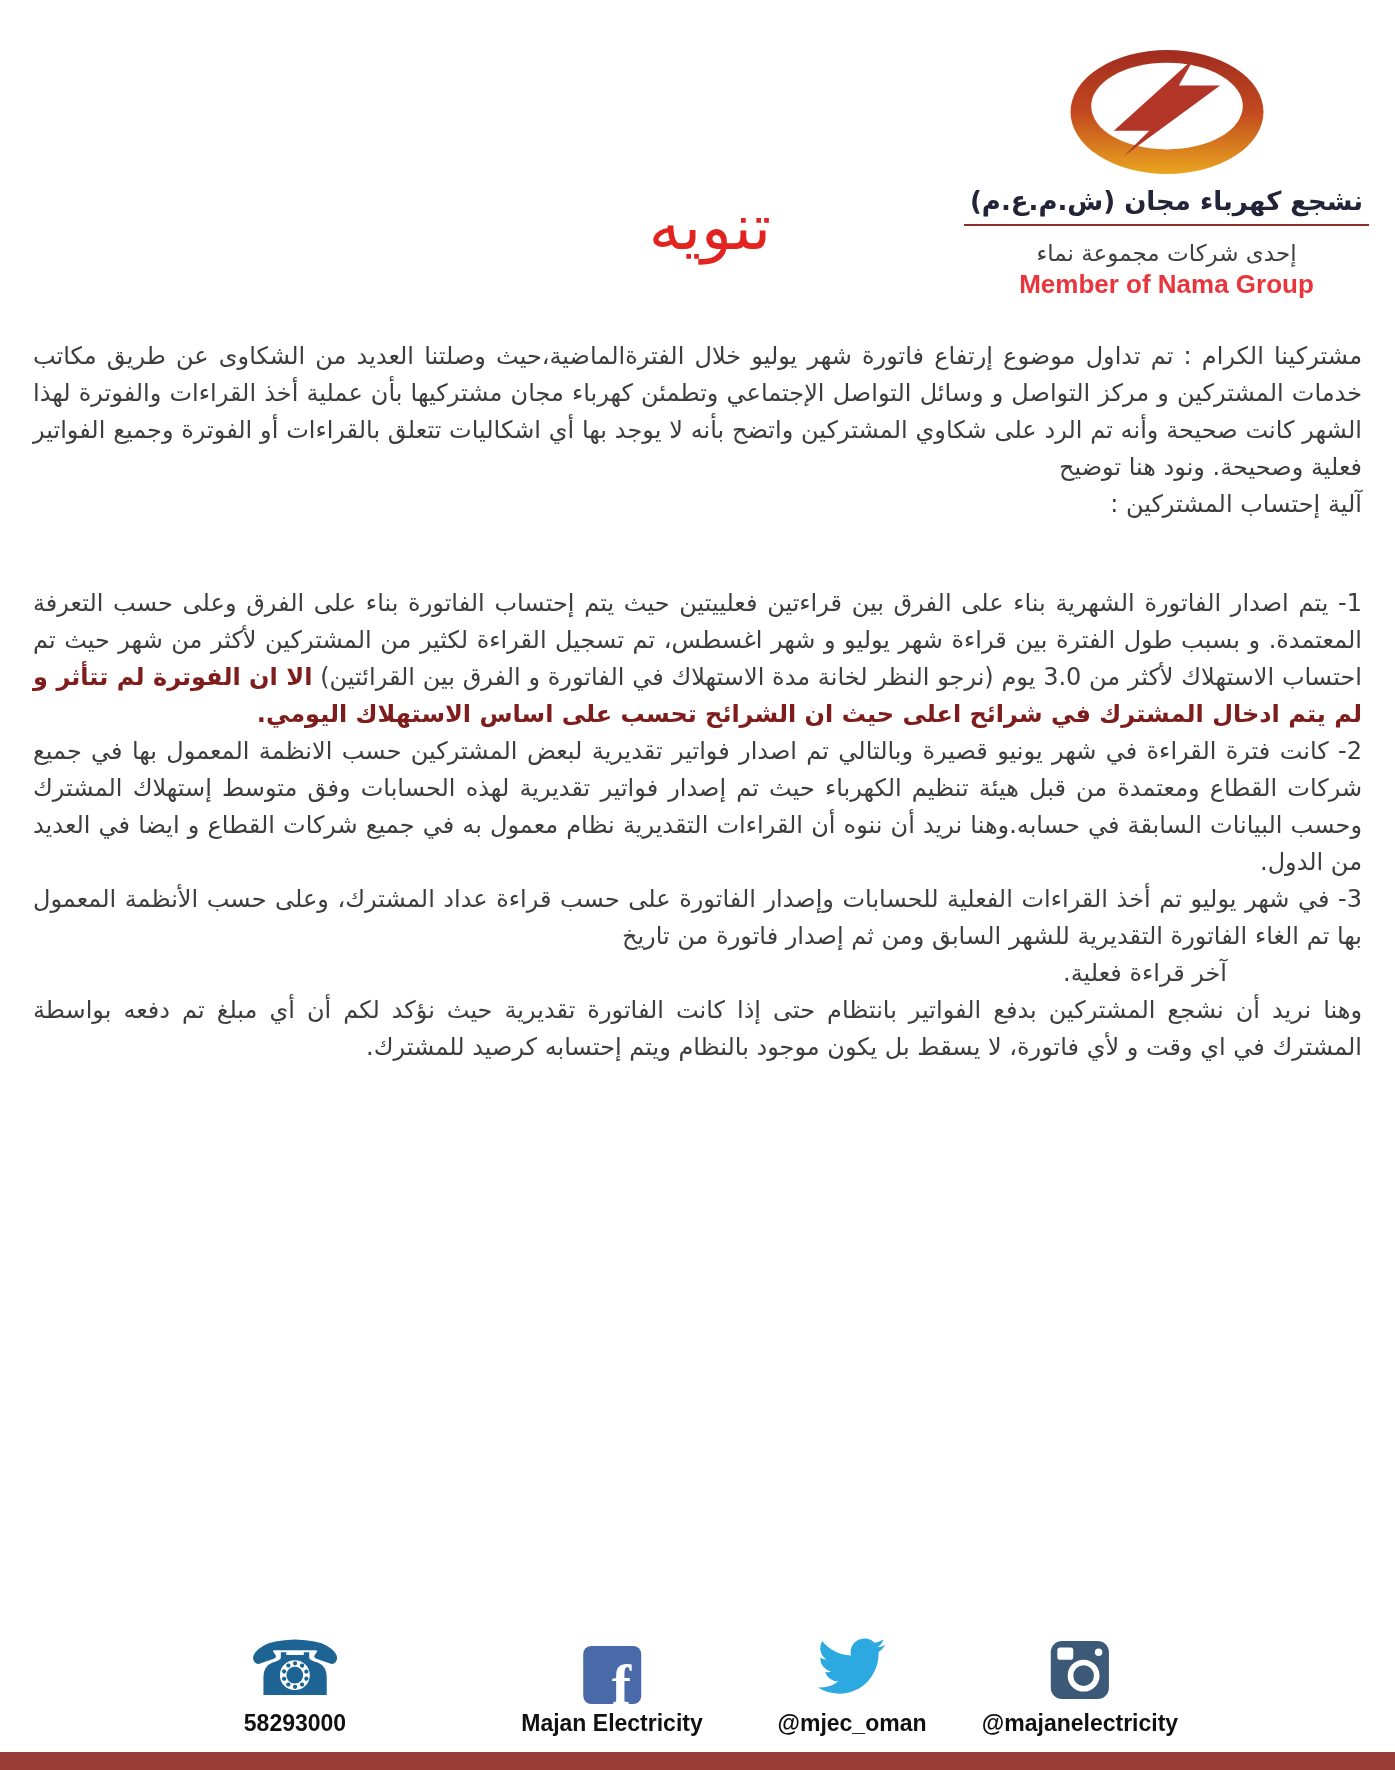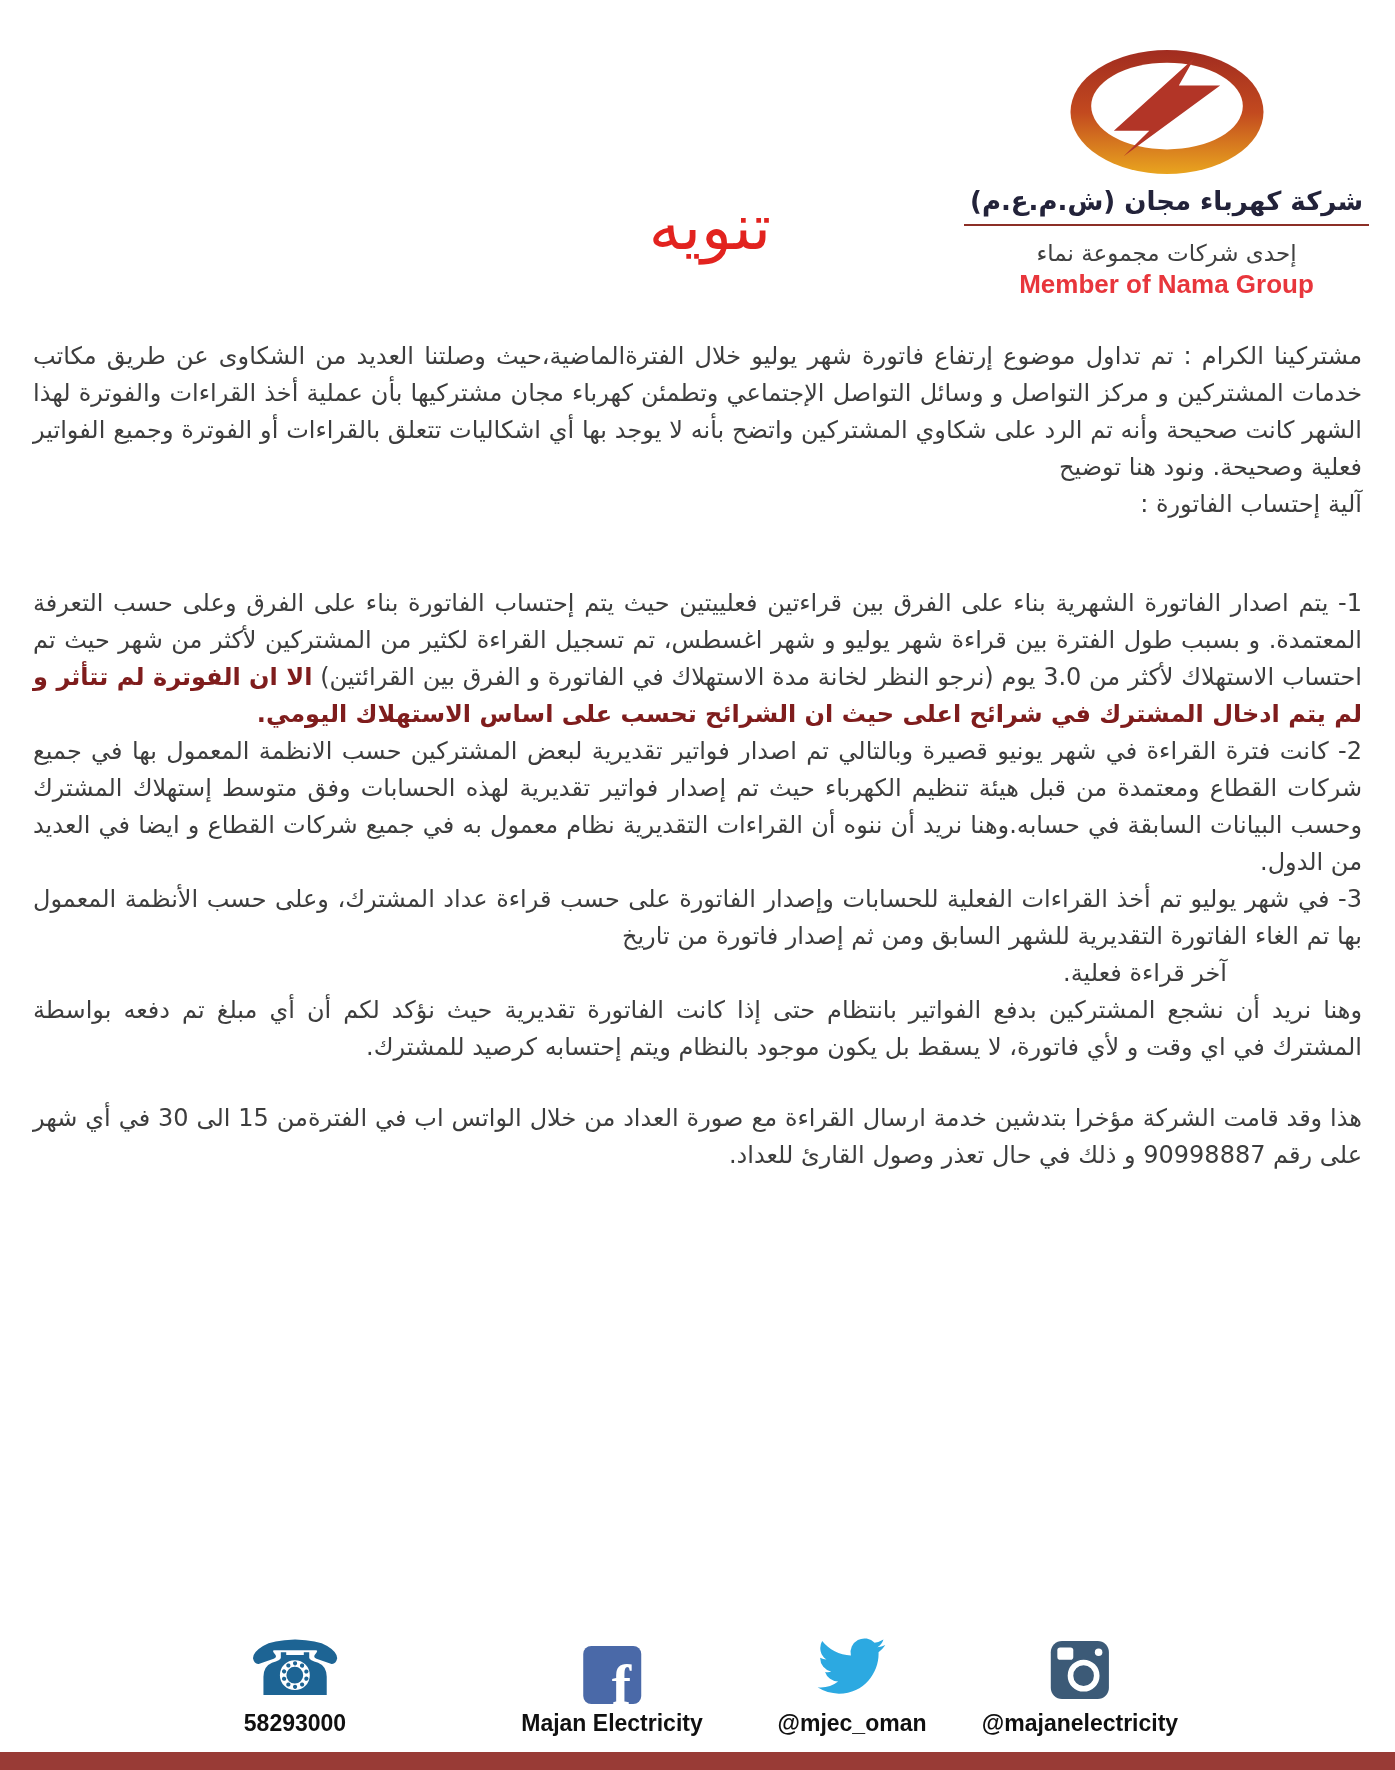--- a/index.html
+++ b/index.html
@@ -88,30 +88,30 @@
             <stop offset="0" stop-color="#a12c20"></stop>
             <stop offset="0.5" stop-color="#c2491f"></stop>
             <stop offset="1" stop-color="#e9a51f"></stop>
           </linearGradient>
         </defs>
         <ellipse cx="100" cy="65" rx="98" ry="63" fill="url(#ringGrad)"></ellipse>
         <ellipse cx="100" cy="59" rx="77" ry="44" fill="#ffffff"></ellipse>
         <polygon points="128,10 46,84 82,84 56,110 154,38 112,38" fill="#b23527"></polygon>
       </svg>
     </div>
-    <div class="company-ar">شركة كهرباء مجان (ش.م.ع.م)</div>
+    <div class="company-ar">نشجع كهرباء مجان (ش.م.ع.م)</div>
     <div class="tagline-ar">إحدى شركات مجموعة نماء</div>
     <div class="tagline-en">Member of Nama Group</div>
   </div>
 </div>
 
 <div class="content">
 
   <div class="intro">مشتركينا الكرام : تم تداول موضوع إرتفاع فاتورة شهر يوليو خلال الفترةالماضية،حيث  وصلتنا العديد من الشكاوى عن طريق مكاتب خدمات المشتركين و مركز التواصل و وسائل التواصل الإجتماعي وتطمئن كهرباء مجان مشتركيها بأن عملية أخذ القراءات والفوترة لهذا الشهر كانت صحيحة وأنه تم الرد على شكاوي المشتركين واتضح بأنه لا يوجد بها أي اشكاليات تتعلق بالقراءات أو الفوترة وجميع الفواتير فعلية وصحيحة.  ونود هنا توضيح</div>
-  <div class="intro-heading">آلية إحتساب الفاتورة :</div>
+  <div class="intro-heading">آلية إحتساب المشتركين :</div>
 
   <div class="section-gap"></div>
 
   <div class="item">
     <span>1-</span>
     <span>يتم اصدار الفاتورة الشهرية بناء على الفرق بين قراءتين فعلييتين حيث يتم إحتساب الفاتورة بناء على الفرق وعلى حسب التعرفة المعتمدة. و بسبب طول الفترة بين قراءة شهر يوليو و شهر اغسطس، تم تسجيل القراءة لكثير من المشتركين لأكثر من شهر حيث تم احتساب الاستهلاك لأكثر من 3.0 يوم (نرجو النظر لخانة مدة الاستهلاك في الفاتورة و الفرق بين القرائتين)</span>
     <span class="bold-run">الا ان الفوترة لم تتأثر و لم يتم ادخال المشترك  في شرائح اعلى حيث ان الشرائح تحسب على اساس الاستهلاك اليومي.</span>
   </div>
 
   <div class="item">
@@ -119,21 +119,20 @@
     <span>كانت فترة القراءة في شهر يونيو قصيرة  وبالتالي تم اصدار فواتير تقديرية لبعض المشتركين حسب الانظمة المعمول بها في جميع شركات القطاع ومعتمدة  من قبل هيئة تنظيم الكهرباء حيث تم إصدار فواتير تقديرية لهذه الحسابات وفق متوسط إستهلاك المشترك وحسب البيانات السابقة  في  حسابه.وهنا نريد أن ننوه أن القراءات التقديرية نظام معمول به في جميع شركات القطاع و ايضا في العديد من الدول.</span>
   </div>
 
   <div class="item">
     <span>3-</span>
     <span>في  شهر يوليو تم أخذ القراءات الفعلية للحسابات وإصدار الفاتورة  على  حسب  قراءة  عداد  المشترك، وعلى حسب الأنظمة المعمول بها تم الغاء الفاتورة التقديرية للشهر السابق ومن ثم إصدار فاتورة من تاريخ</span>
   </div>
   <div class="trailing-b">آخر قراءة فعلية.</div>
 
   <div class="closing-1">وهنا نريد أن نشجع المشتركين بدفع الفواتير بانتظام حتى إذا كانت الفاتورة تقديرية حيث  نؤكد لكم أن  أي مبلغ تم دفعه بواسطة المشترك في اي وقت و لأي فاتورة، لا  يسقط بل  يكون  موجود  بالنظام ويتم إحتسابه كرصيد للمشترك.</div>
-  <div class="closing-2">هذا وقد قامت الشركة مؤخرا بتدشين خدمة ارسال القراءة مع صورة العداد من خلال الواتس اب في الفترةمن 15 الى 30 في  أي شهر على رقم 90998887 و ذلك في حال تعذر وصول القارئ للعداد.</div>
 </div>
 
 <div class="footer">
 
   <div class="contact contact-phone">
     <div class="icon-area">
       <span class="phone-glyph">☎</span>
     </div>
     <div class="contact-label">58293000</div>
   </div>

